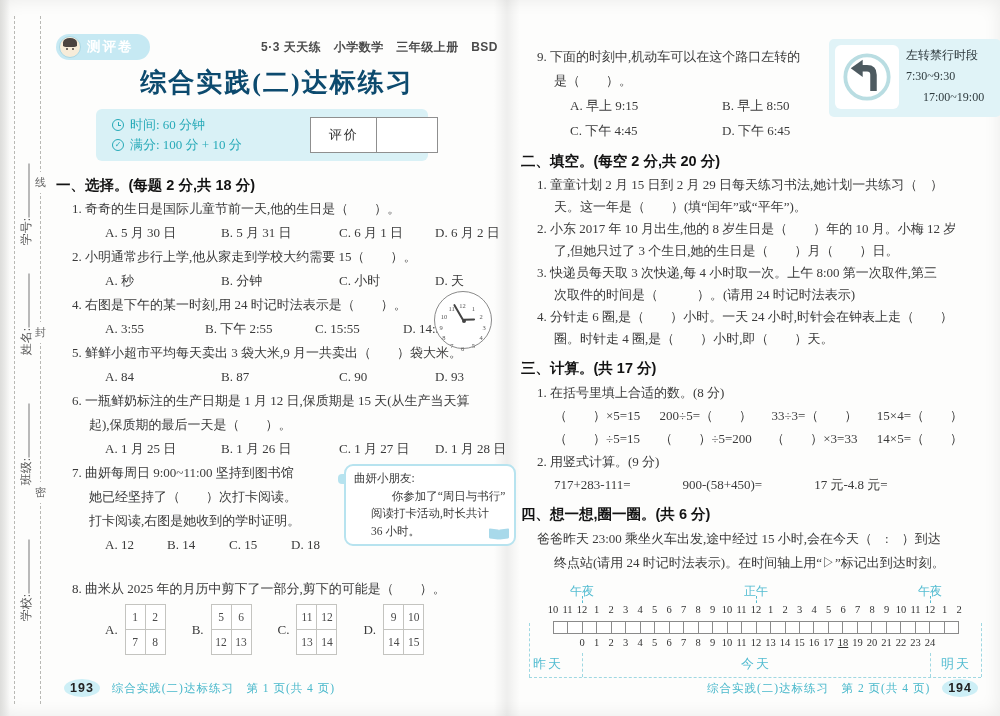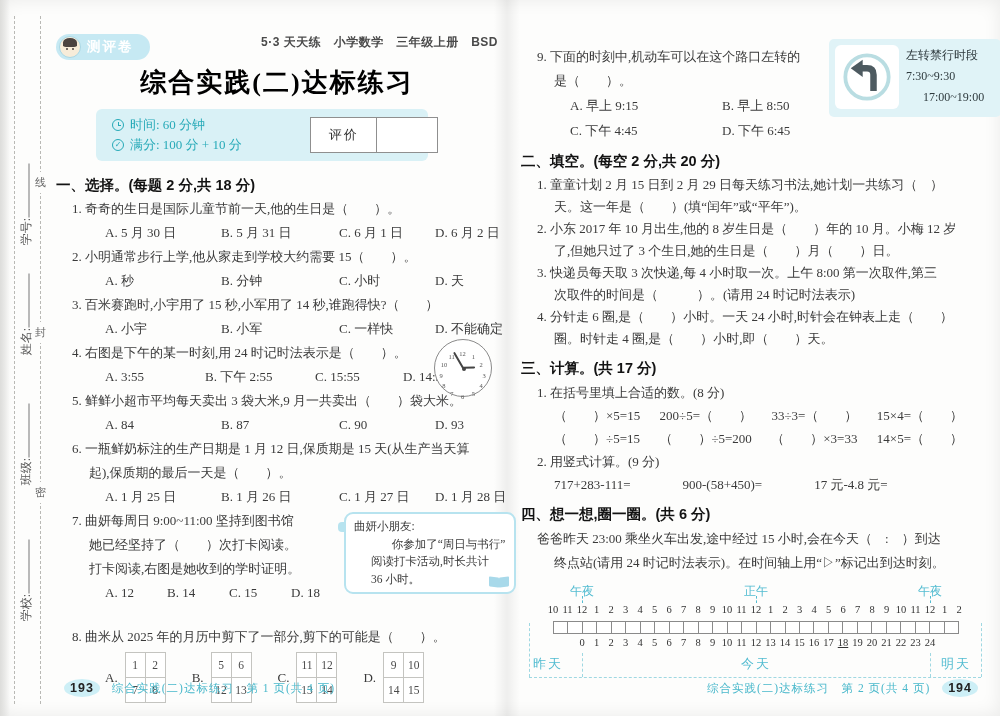--- a/index.html
+++ b/index.html
@@ -22,34 +22,34 @@
     font-size:12px; color:#555; transform:rotate(-90deg); white-space:nowrap; }
   .uline { display:inline-block; width:54px; height:1em; border-bottom:1px solid #777; }
   .seal-char { position:absolute; left:35px; font-size:11px; color:#666;
     background:#fdfdfc; padding:3px 0; }
 
   
   .page-left  { position:absolute; left:56px;  top:34px; width:442px; }
   .page-right { position:absolute; left:521px; top:45px; width:465px; }
 
   
-  .hdr { display:flex; justify-content:space-between; height:26px; }
+  .hdr { display:flex; justify-content:space-between; align-items:center; height:26px; }
   .badge { display:flex; align-items:center; gap:6px; background:#c6e9f3;
     border-radius:14px; padding:2px 16px 2px 3px; }
   .avatar { position:relative; width:22px; height:22px; border-radius:50%;
     background:#f7ecd9; border:1px solid #a9d8e6; overflow:hidden; }
   .avatar .hair { position:absolute; top:1px; left:3px; width:14px; height:9px;
     background:#4b4340; border-radius:50% 50% 20% 20%; }
   .avatar .eye { position:absolute; top:11px; width:2px; height:2px; background:#4b4340; border-radius:50%; }
   .badge-label { color:#fff; font-family:"Liberation Sans",sans-serif; font-weight:700;
     font-size:13.5px; letter-spacing:2px; }
   .hdr-right { font-family:"Liberation Sans",sans-serif; font-weight:700;
     font-size:12px; color:#4a4a4a; letter-spacing:.5px; }
 
-  .paper-title { text-align:center; font-size:26px; font-weight:700; color:#000000;
+  .paper-title { text-align:center; font-size:26px; font-weight:700; color:#0c4a6e;
     letter-spacing:2px; margin-top:5px; }
 
   
   .info-box { position:relative; margin:9px 0 0 40px; width:332px; height:52px;
     background:#d9f1f6; border-radius:6px; padding:6px 0 0 16px; }
   .info-row { display:flex; align-items:center; gap:6px; color:#27aab8;
     font-size:13px; line-height:20px; }
   .ic { position:relative; width:12px; height:12px; border:1.3px solid #27aab8;
     border-radius:50%; display:inline-block; }
   .ic-clock::before { content:""; position:absolute; left:4.6px; top:1.5px; width:1.3px; height:4px; background:#27aab8; }
@@ -214,31 +214,20 @@
         </div>
       <div class="q" data-name="question-2">
           <div>
             <div data-name="text-line">2. 小明通常步行上学,他从家走到学校大约需要 15（　　）。</div>
           </div>
           <div class="opts4" data-name="options-row">
             <span data-name="option-label">A. 秒</span>
             <span data-name="option-label">B. 分钟</span>
             <span data-name="option-label">C. 小时</span>
             <span data-name="option-label">D. 天</span>
-          </div>
-        </div>
-      <div class="q" data-name="question-3">
-          <div>
-            <div data-name="text-line">3. 百米赛跑时,小宇用了 15 秒,小军用了 14 秒,谁跑得快?（　　）</div>
-          </div>
-          <div class="opts4" data-name="options-row">
-            <span data-name="option-label">A. 小宇</span>
-            <span data-name="option-label">B. 小军</span>
-            <span data-name="option-label">C. 一样快</span>
-            <span data-name="option-label">D. 不能确定</span>
           </div>
         </div>
       <div class="q q4" data-name="question-4">
         <div>
             <div data-name="text-line">4. 右图是下午的某一时刻,用 24 时记时法表示是（　　）。</div>
           </div>
         <div class="opts4" style="grid-template-columns:100px 110px 88px auto;" data-name="options-row">
             <span data-name="option-label">A. 3:55</span>
             <span data-name="option-label">B. 下午 2:55</span>
             <span data-name="option-label">C. 15:55</span>

